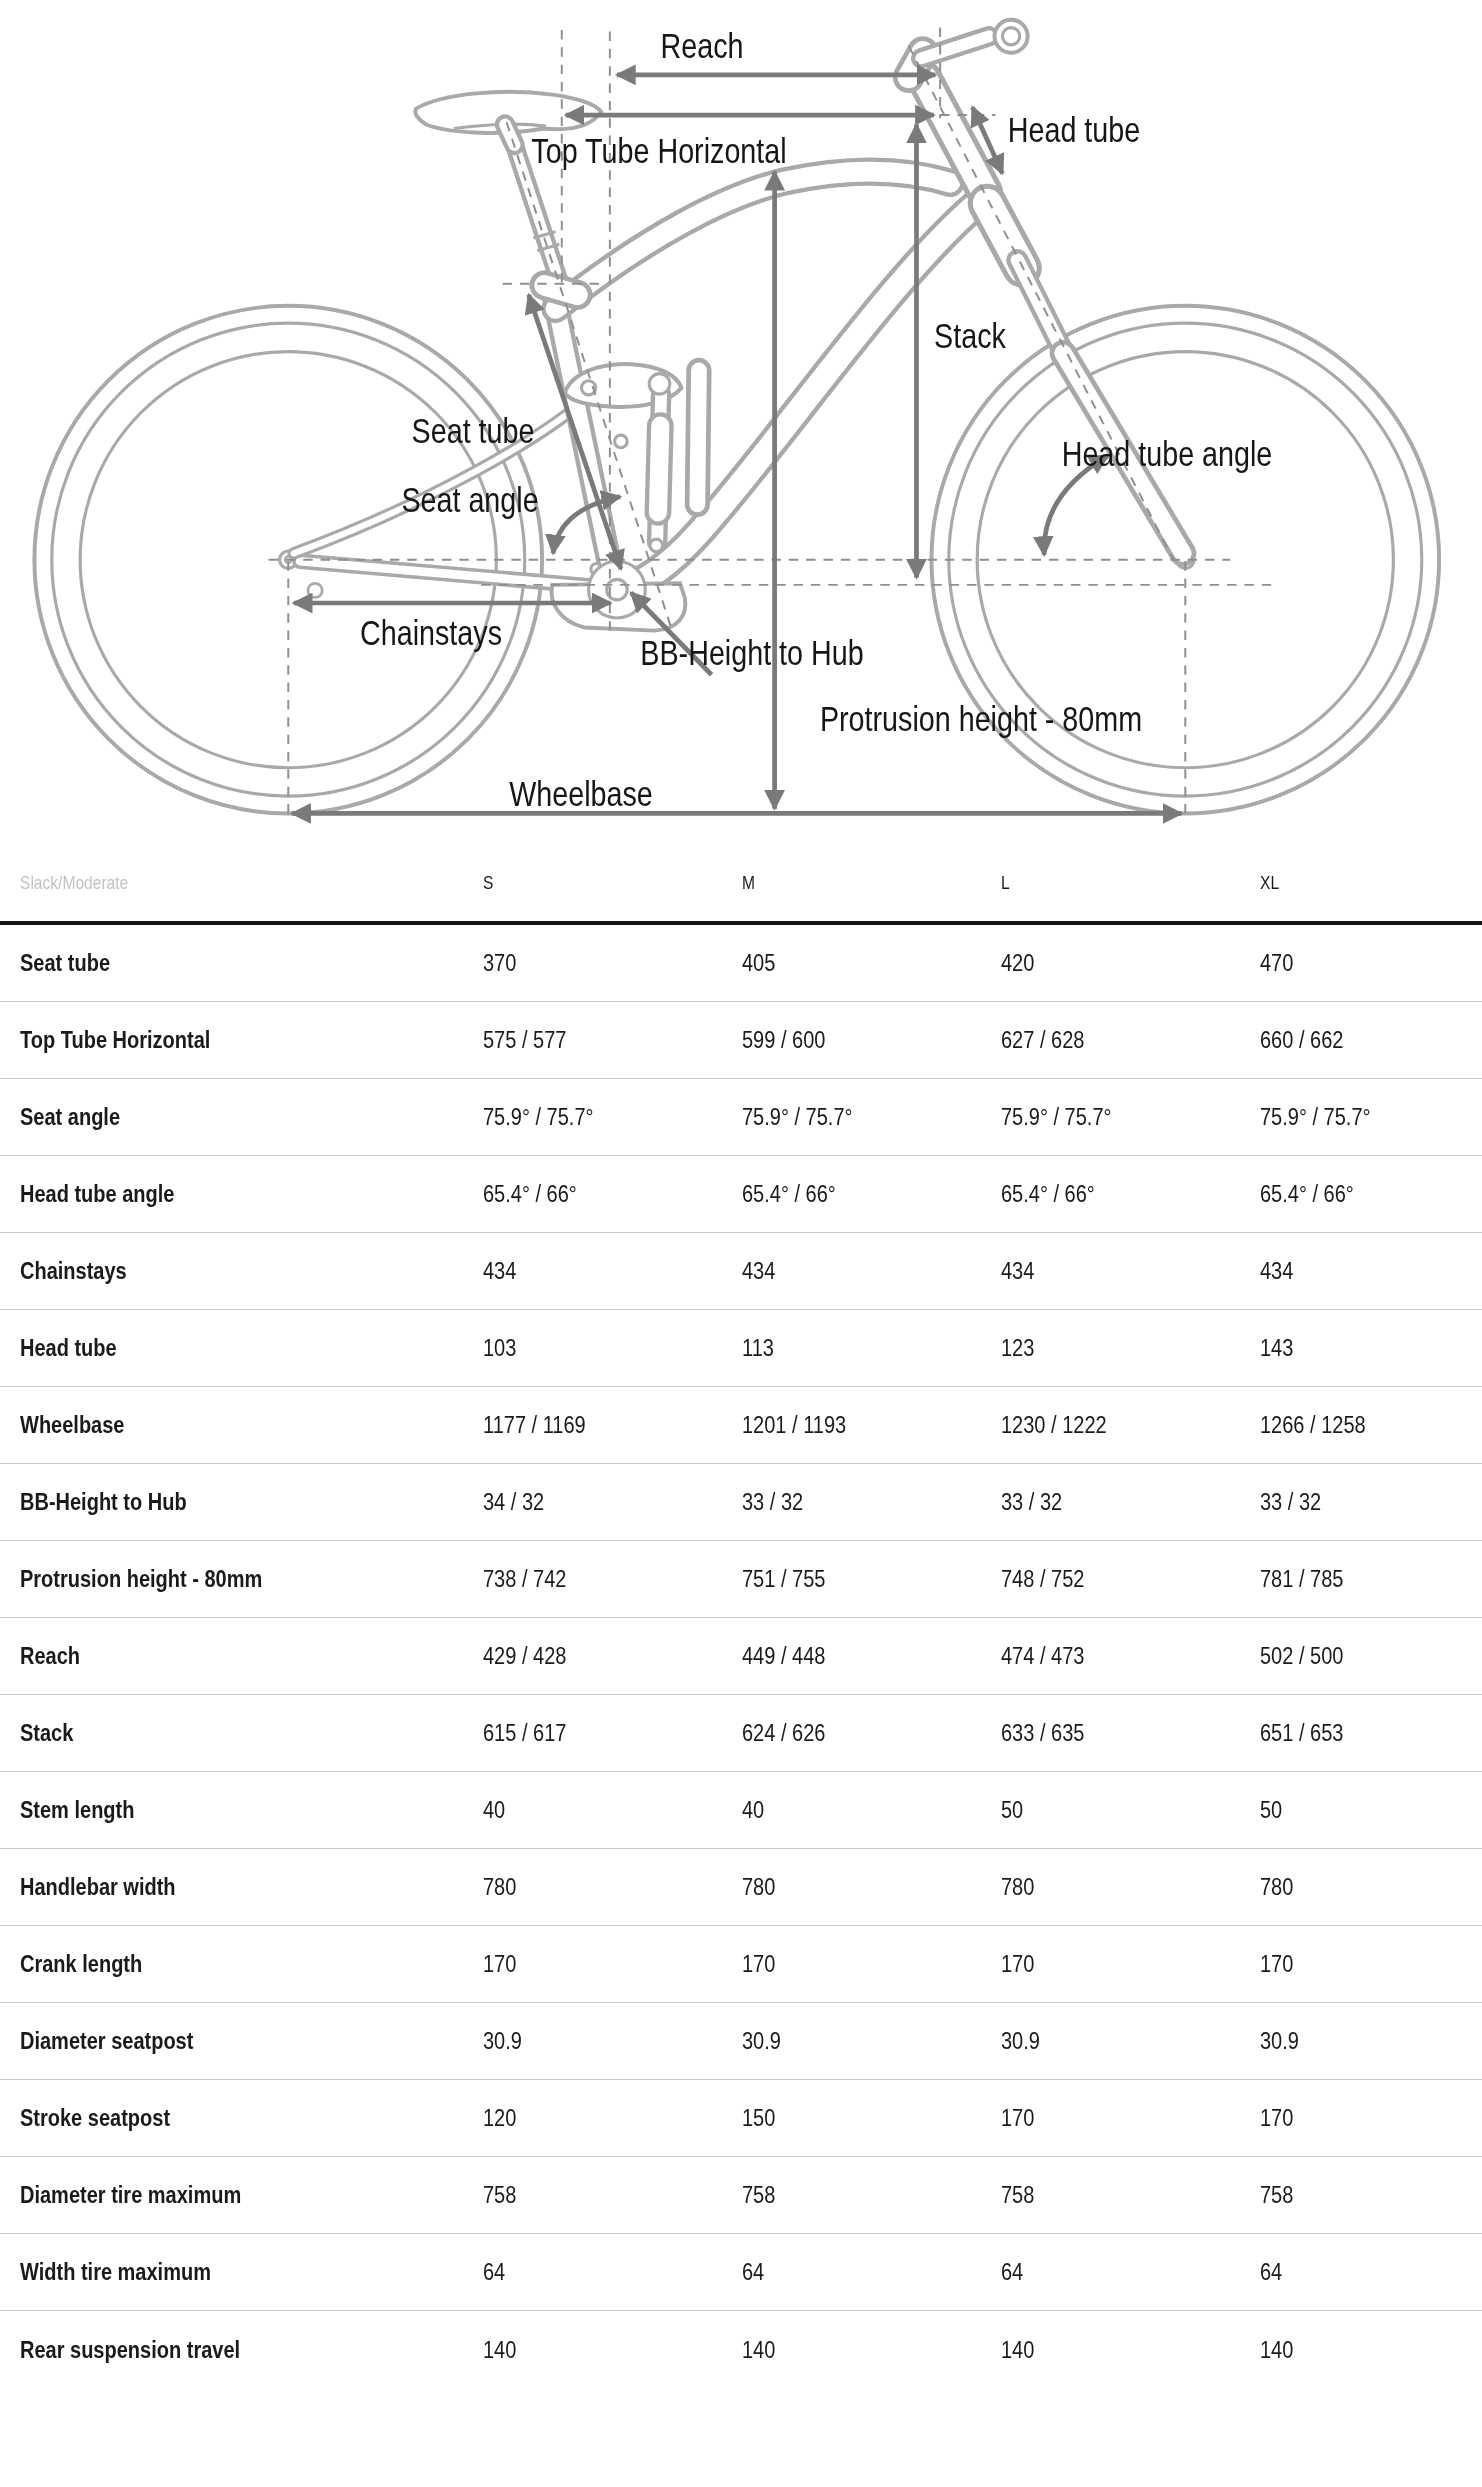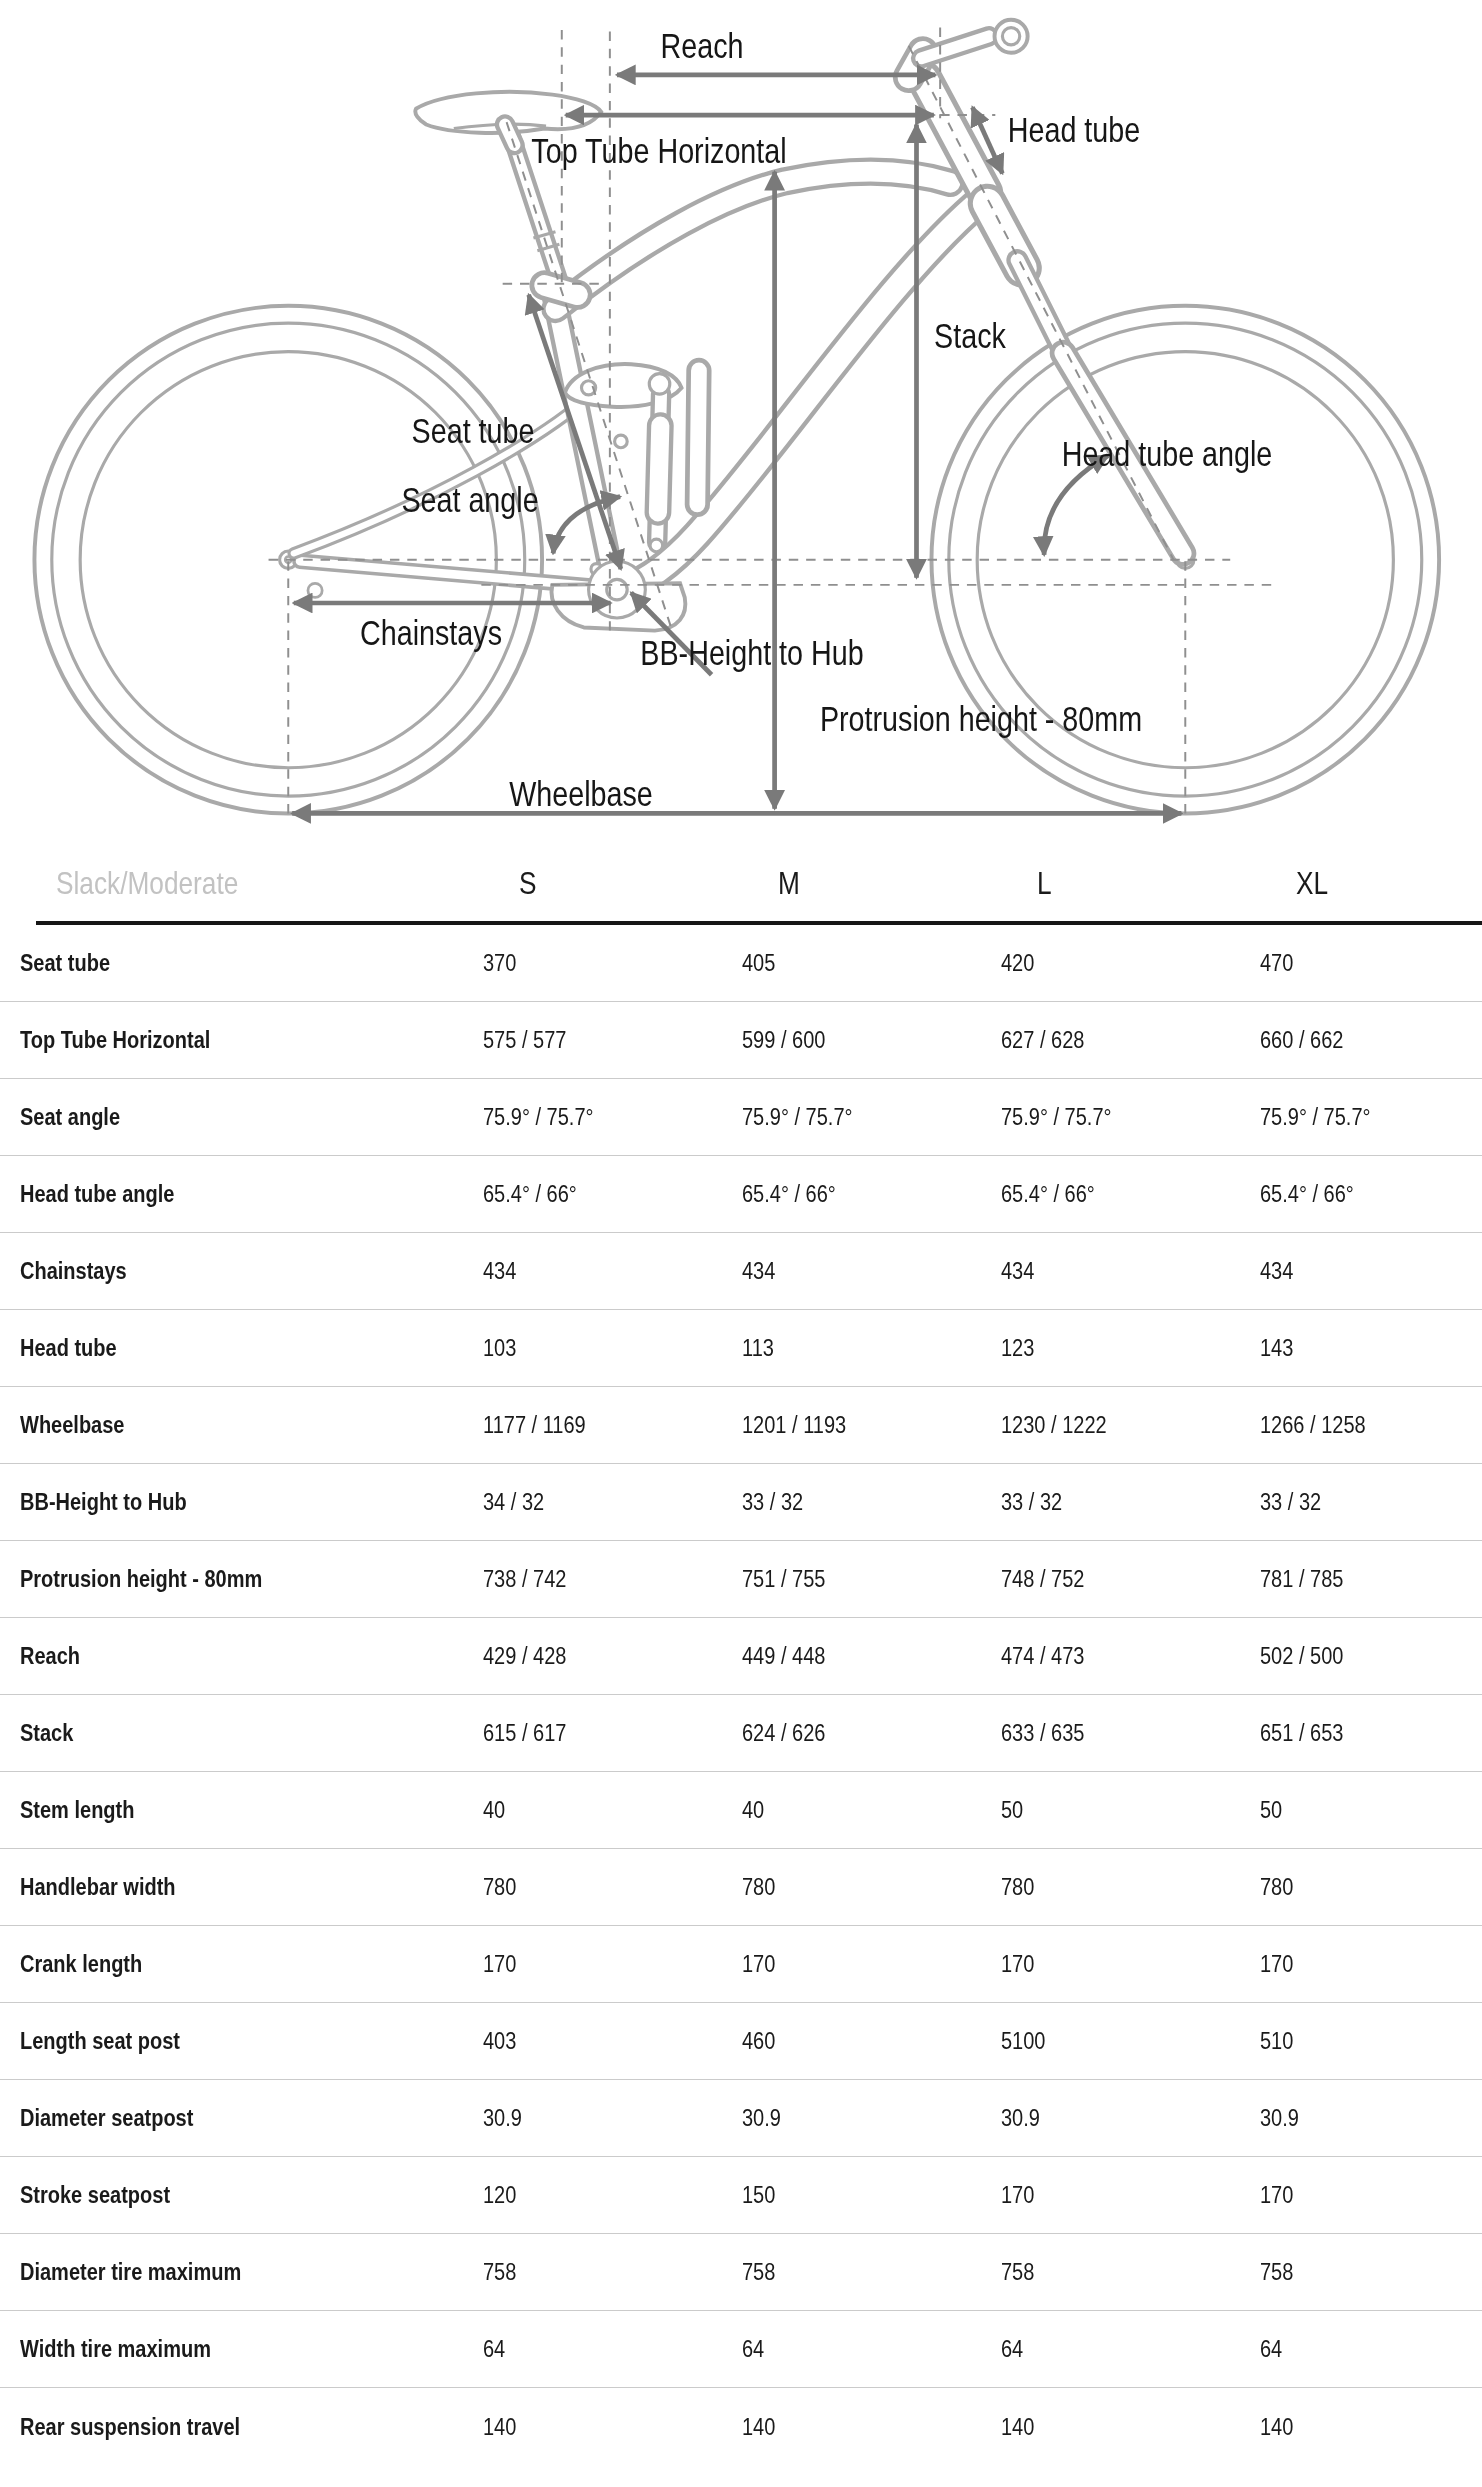--- a/index.html
+++ b/index.html
@@ -13,21 +13,21 @@
   .diagram svg { position:absolute; left:0; top:0; }
   .dlabel {
     position:absolute; font-size:35px; line-height:1; color:#161616;
     white-space:nowrap; transform:translate(-50%,-50%) scaleX(0.82);
   }
   
   .geo-table { position:absolute; left:0; top:845px; width:1483px; }
   .thead {
     height:80px; border-bottom:4.7px solid #161616;
     display:grid; grid-template-columns:483px 259px 259px 259px 1fr;
-    align-items:center; font-size:32px;margin-left:36px;
+    align-items:center; font-size:19px;
   }
   .thead .corner { padding-left:20px; color:#c2c2c2; }
   .trow {
     height:77px; border-bottom:1.6px solid #cbcbcb;
     display:grid; grid-template-columns:483px 259px 259px 259px 1fr;
     align-items:center; font-size:24.4px;
   }
   .trow:last-child { border-bottom:none; }
   .trow .lbl { padding-left:20px; font-weight:bold; }
   .cond { display:inline-block; transform:scaleX(0.82); transform-origin:0 50%; white-space:nowrap; }
@@ -286,27 +286,20 @@
   </div>
 
   <div class="trow">
     <div class="lbl"><span class="cond">Crank length</span></div>
     <div class="val"><span class="cond">170</span></div>
     <div class="val"><span class="cond">170</span></div>
     <div class="val"><span class="cond">170</span></div>
     <div class="val"><span class="cond">170</span></div>
   </div>
 
-  <div class="trow">
-    <div class="lbl"><span class="cond">Length seat post</span></div>
-    <div class="val"><span class="cond">403</span></div>
-    <div class="val"><span class="cond">460</span></div>
-    <div class="val"><span class="cond">5100</span></div>
-    <div class="val"><span class="cond">510</span></div>
-  </div>
 
   <div class="trow">
     <div class="lbl"><span class="cond">Diameter seatpost</span></div>
     <div class="val"><span class="cond">30.9</span></div>
     <div class="val"><span class="cond">30.9</span></div>
     <div class="val"><span class="cond">30.9</span></div>
     <div class="val"><span class="cond">30.9</span></div>
   </div>
 
   <div class="trow">

